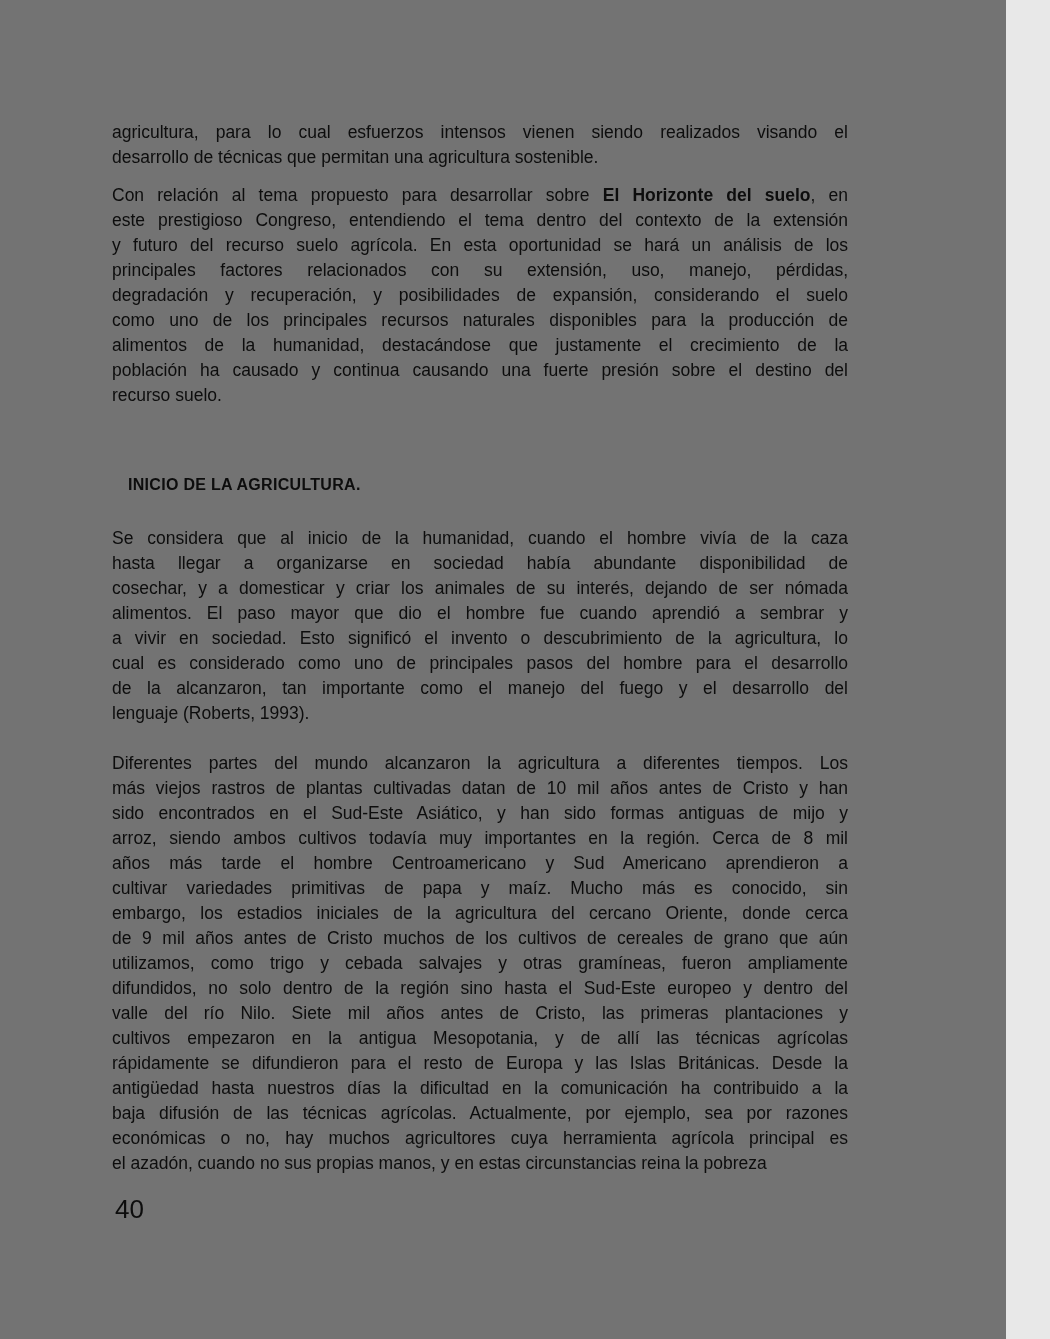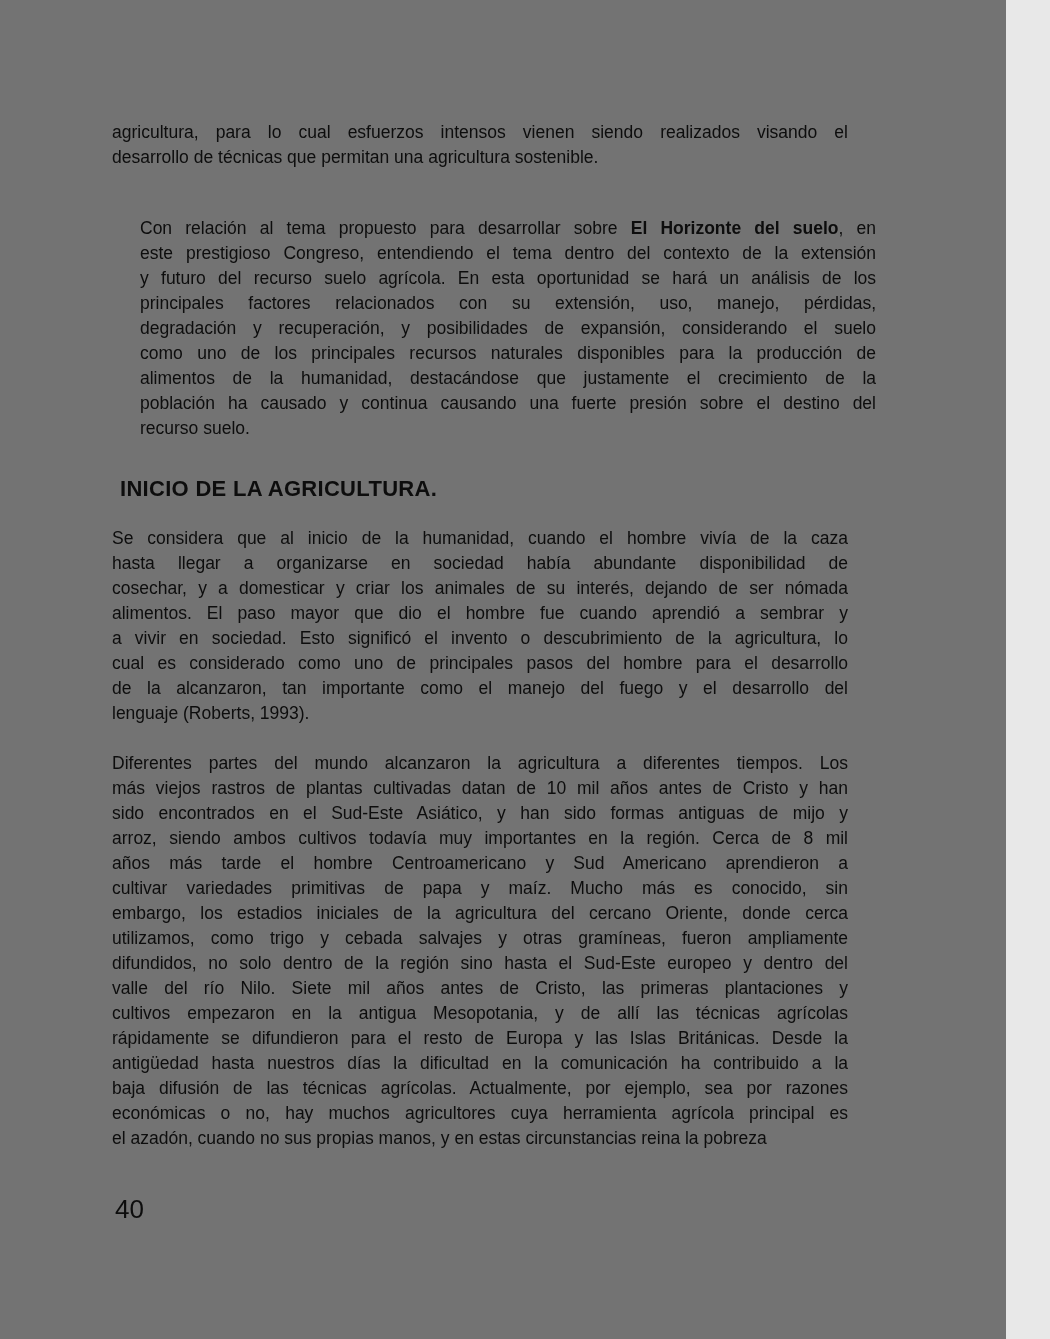--- a/index.html
+++ b/index.html
@@ -23,23 +23,23 @@
   .line {
     text-align: justify;
     text-align-last: justify;
     white-space: normal;
   }
   .line.last {
     text-align-last: left;
   }
   .heading {
     position: absolute;
-    left: 120px;
+    left: 128px;
     width: 736px;
-    font-size: 22px;
+    font-size: 16px;
     font-weight: bold;
     letter-spacing: 0.3px;
   }
   .page-number {
     position: absolute;
     left: 115px;
     top: 1192px;
     font-size: 26px;
     line-height: 34px;
   }
@@ -48,21 +48,21 @@
 </head>
 <body>
 
 <div class="page">
 
   <div class="textblock" style="top:120px;">
     <div class="line">agricultura, para lo cual esfuerzos intensos vienen siendo realizados visando el</div>
     <div class="line last">desarrollo de técnicas que permitan una agricultura sostenible.</div>
   </div>
 
-  <div class="textblock" style="top:216px;margin-left:28px;">
+  <div class="textblock" style="top:183px;">
     <div class="line"><span>Con relación al tema propuesto para desarrollar sobre </span><b>El Horizonte del suelo</b><span>, en</span></div>
     <div class="line">este prestigioso Congreso, entendiendo el tema dentro del contexto de la extensión</div>
     <div class="line">y futuro del recurso suelo agrícola. En esta oportunidad se hará un análisis de los</div>
     <div class="line">principales factores relacionados con su extensión, uso, manejo, pérdidas,</div>
     <div class="line">degradación y recuperación,  y posibilidades de expansión, considerando el suelo</div>
     <div class="line">como uno de los principales recursos naturales disponibles para la producción de</div>
     <div class="line">alimentos de la humanidad, destacándose que justamente el crecimiento de la</div>
     <div class="line">población ha causado y continua causando una fuerte presión sobre el destino del</div>
     <div class="line last">recurso suelo.</div>
   </div>
@@ -81,20 +81,21 @@
   </div>
 
   <div class="textblock" style="top:751px;">
     <div class="line">Diferentes partes del mundo alcanzaron la agricultura a diferentes tiempos. Los</div>
     <div class="line">más viejos rastros de plantas cultivadas datan de 10 mil años antes de Cristo y han</div>
     <div class="line">sido encontrados en el Sud-Este Asiático, y han sido formas antiguas de mijo y</div>
     <div class="line">arroz, siendo ambos cultivos todavía muy importantes en la región. Cerca de 8 mil</div>
     <div class="line">años más tarde el hombre Centroamericano y Sud Americano aprendieron a</div>
     <div class="line">cultivar variedades primitivas de papa y maíz. Mucho más es conocido, sin</div>
     <div class="line">embargo, los estadios iniciales de la agricultura del cercano Oriente, donde cerca</div>
+    <div class="line">de 9 mil años antes de Cristo muchos de los cultivos de cereales de grano que aún</div>
     <div class="line">utilizamos, como trigo y cebada salvajes y otras gramíneas, fueron ampliamente</div>
     <div class="line">difundidos, no solo dentro de la región sino hasta el Sud-Este europeo y dentro del</div>
     <div class="line">valle del río Nilo. Siete mil años antes de Cristo, las primeras plantaciones y</div>
     <div class="line">cultivos empezaron en la antigua Mesopotania, y de allí las técnicas agrícolas</div>
     <div class="line">rápidamente se difundieron para el resto de Europa y las Islas Británicas. Desde la</div>
     <div class="line">antigüedad hasta nuestros días la dificultad en la comunicación ha contribuido a la</div>
     <div class="line">baja difusión de las técnicas agrícolas. Actualmente, por ejemplo, sea por razones</div>
     <div class="line">económicas o no, hay muchos agricultores cuya herramienta agrícola principal es</div>
     <div class="line last">el azadón, cuando no sus propias manos, y en estas circunstancias reina la pobreza</div>
   </div>

